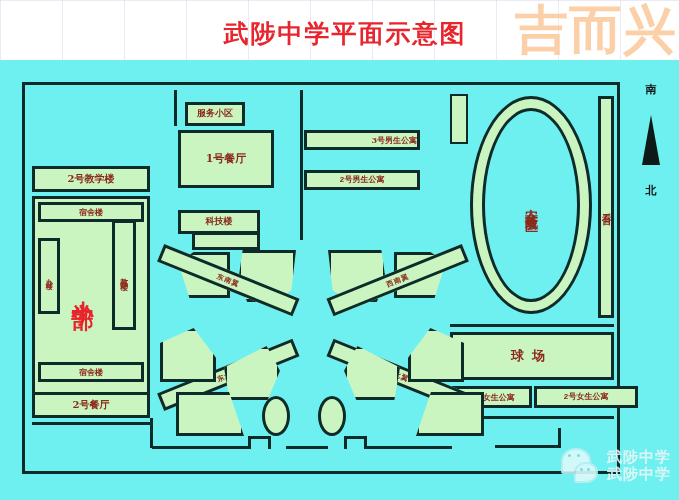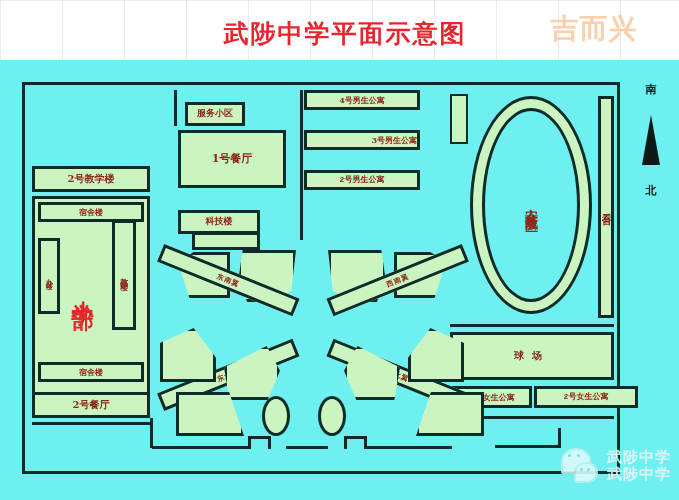--- a/index.html
+++ b/index.html
@@ -14,21 +14,21 @@
   
   #header{position:absolute;left:0;top:0;width:679px;height:68px;background:#ffffff;}
   #title{
     position:absolute;left:200px;top:14px;width:290px;height:40px;
     color:#e8252c;font-size:25px;font-weight:bold;letter-spacing:2px;
     text-align:center;line-height:40px;white-space:nowrap;
     font-family:Liberation Serif, serif;
   }
   #brush-watermark{
     position:absolute;right:6px;top:2px;width:158px;height:56px;
-    color:#fbc79a;font-size:28px;font-weight:bold;line-height:54px;
+    color:#fbc79a;font-size:53px;font-weight:bold;line-height:54px;
     letter-spacing:1px;white-space:nowrap;text-align:center;
     font-family:"DejaVu Serif","Liberation Serif",serif;
     opacity:.85;
   }
   .faint-grid{position:absolute;inset:0;pointer-events:none;
     background:
       linear-gradient(to right,rgba(210,210,235,.45) 1px,transparent 1px),
       linear-gradient(to bottom,rgba(210,210,235,.45) 1px,transparent 1px);
     background-size:62px 62px;
   }
@@ -49,21 +49,21 @@
     display:flex;align-items:center;justify-content:center;
     text-align:center;line-height:1.05;
     font-family:"DejaVu Serif","Liberation Serif",serif;
     overflow:hidden;
   }
   .thin{border-width:2px;}
   .vt{writing-mode:vertical-rl;text-orientation:upright;letter-spacing:2px;}
   .nofill{background:transparent;}
   .noborder{border:none;} .f7{font-size:7px;} .f8{font-size:8px;}
   .f9{font-size:9px;} .f10{font-size:10px;} .f11{font-size:11px;}
-  .f13{font-size:10px;text-align:right;} .f22{font-size:22px;letter-spacing:3px;}
+  .f13{font-size:13px;text-align:right;} .f22{font-size:22px;letter-spacing:3px;}
 
   
   .wing{
     position:absolute;background:#caf5c0;border:3px solid #0d2b28;
     box-sizing:border-box;color:#8c2a1c;font-weight:bold;font-size:7px;
     display:flex;align-items:center;justify-content:center;
     letter-spacing:1px;white-space:nowrap;
     font-family:"DejaVu Serif","Liberation Serif",serif;
   }
   #hub{
@@ -168,32 +168,29 @@
     </div>
 
     <div class="blk f10" style="left:32px;top:332px;width:118px;height:26px;">
       <span>2号餐厅</span>
     </div>
 
     <div class="blk f9" style="left:185px;top:42px;width:60px;height:24px;">
       <span>服务小区</span>
     </div>
 
-    <div class="blk f11" style="left:178px;top:70px;width:108px;height:58px;">
+    <div class="blk f11" style="left:178px;top:70px;width:96px;height:58px;">
       <span>1号餐厅</span>
     </div>
 
     <div class="blk f9" style="left:178px;top:150px;width:82px;height:24px;">
       <span>科技楼</span>
     </div>
     <div class="blk" style="left:192px;top:172px;width:68px;height:18px;"></div>
 
-    <div class="blk f8" style="left:304px;top:30px;width:116px;height:20px;">
-      <span>4号男生公寓</span>
-    </div>
     <div class="blk f8" style="left:304px;top:70px;width:116px;height:20px;justify-content:flex-end;">
       <span>3号男生公寓</span>
     </div>
     <div class="blk f8" style="left:304px;top:110px;width:116px;height:20px;font-family:Liberation Mono, monospace;">
       <span>2号男生公寓</span>
     </div>
     <div class="wallseg" style="left:300px;top:30px;width:3px;height:150px;"></div>
 
     <div id="track-outer" style="left:470px;top:36px;width:122px;height:218px;"></div>
     <div id="track-inner" style="left:482px;top:48px;width:98px;height:194px;">

